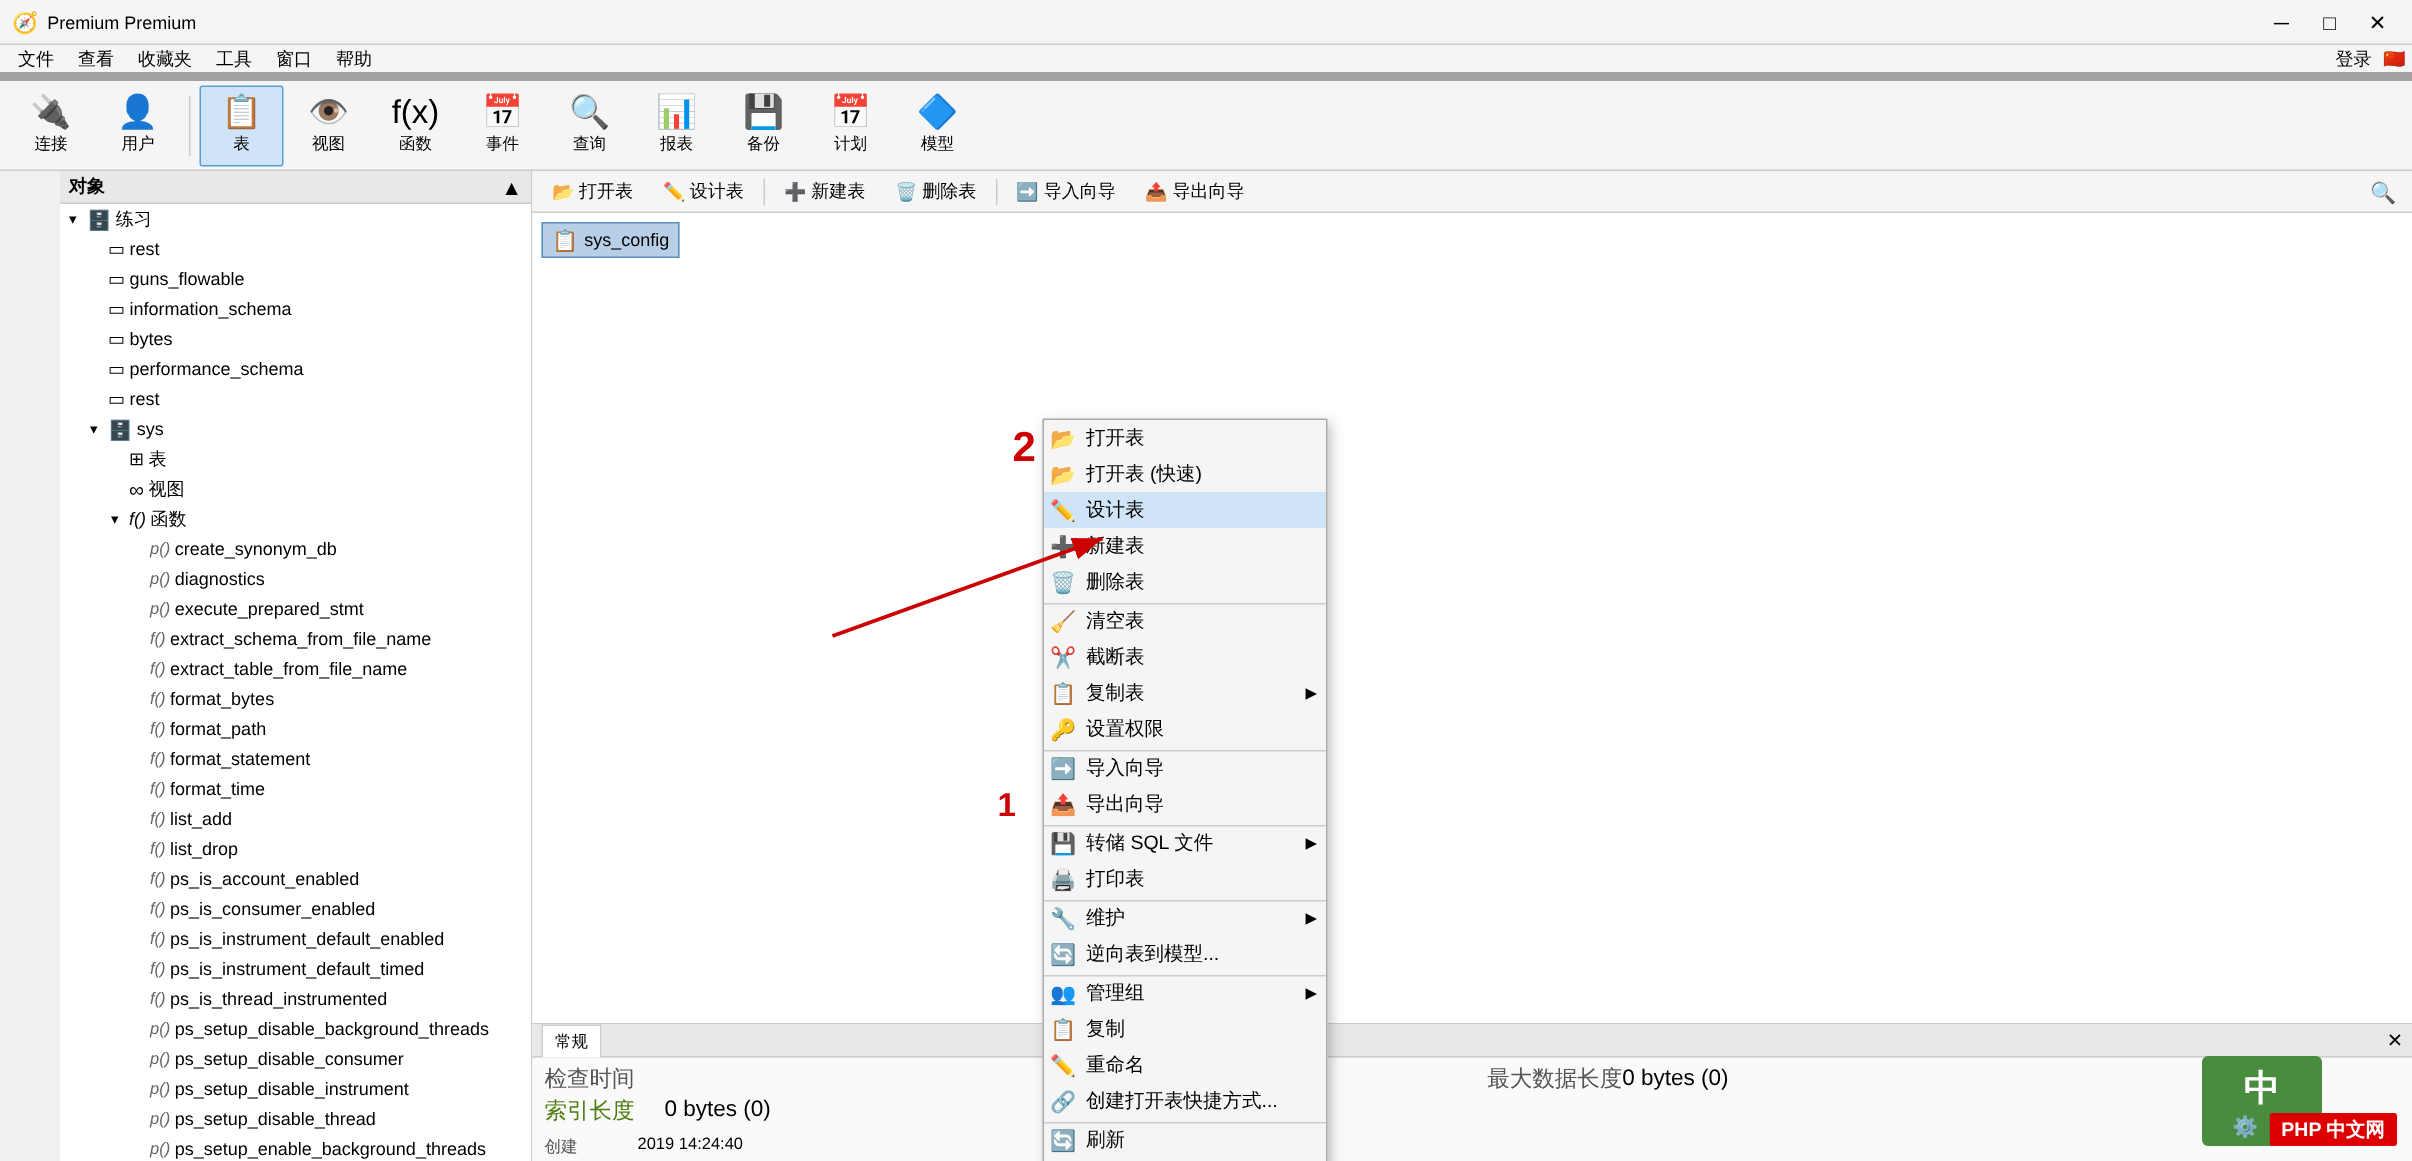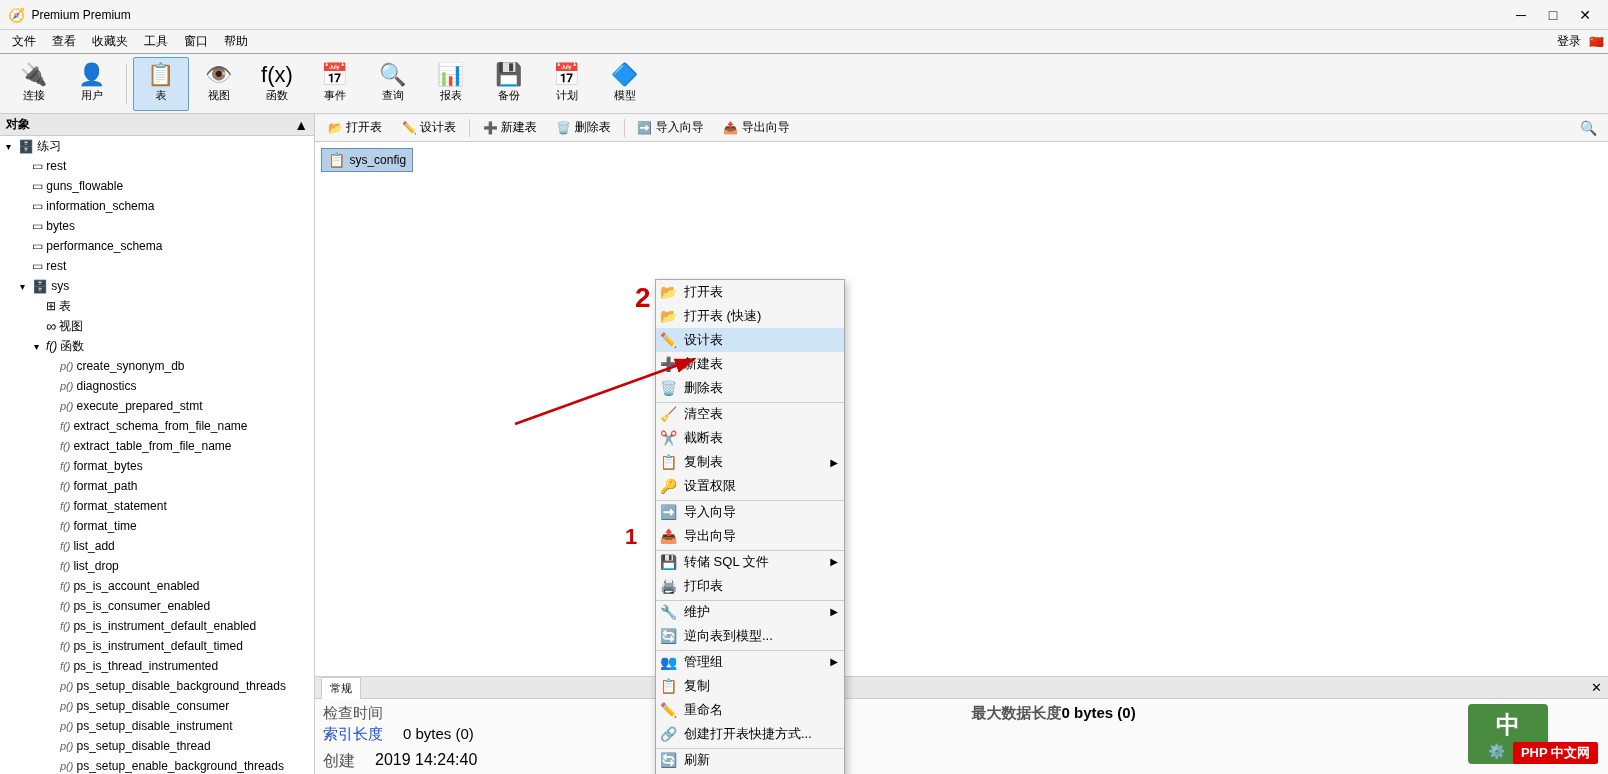--- a/index.html
+++ b/index.html
@@ -16,21 +16,21 @@
       justify-content: space-between;
       user-select: none;
     }
     .title-bar-left { display: flex; align-items: center; gap: 6px; font-size: 12px; }
     .title-bar-controls { display: flex; gap: 2px; }
     .title-btn { width: 30px; height: 22px; border: none; background: transparent; cursor: pointer; font-size: 14px; display: flex; align-items: center; justify-content: center; }
 
     
     .menu-bar {
       background: #f5f5f5;
-      border-bottom: 1px solid #a3a3a3;
+      border-bottom: 6px solid #a3a3a3;
       height: 24px;
       display: flex;
       align-items: center;
       padding: 0 4px;
     }
     .menu-item { padding: 2px 8px; cursor: pointer; font-size: 12px; height: 24px; display: flex; align-items: center; }
 
     
     .toolbar {
       background: #f5f5f5;
@@ -52,21 +52,21 @@
       border: 1px solid transparent;
       border-radius: 2px;
       font-size: 11px;
       gap: 2px;
     }
     .toolbar-btn.active { background: #d0e4f7; border-color: #5a9fd4; }
     .toolbar-icon { font-size: 22px; line-height: 1; }
     .toolbar-separator { width: 1px; height: 40px; background: #ccc; margin: 0 4px; }
 
     
-    .main { display: flex; height: calc(774px - 114px); }
+    .main { display: flex; height: calc(774px - 114px); margin-left: 40px; }
 
     
     .sidebar {
       width: 315px;
       background: #fff;
       border-right: 1px solid #ccc;
       overflow-y: auto;
       font-size: 12px;
     }
     .tree-item {
@@ -512,29 +512,29 @@
         <span style="font-size:11px; cursor:pointer; padding: 0 8px; height:22px; display:flex;align-items:center;background:#fff;border:1px solid #ccc;border-bottom:none;">常规</span>
         <div style="flex:1;"></div>
         <span style="cursor:pointer; font-size:13px;">✕</span>
       </div>
       <div style="padding: 4px 8px; font-size: 15px; columns: 2; column-gap: 20px;">
         <div style="display:flex; padding: 1px 0;">
           <span style="min-width: 80px; color: #555;">检查时间</span>
           <span></span>
         </div>
         <div style="display:flex; padding: 1px 0;">
-          <span style="min-width: 80px; color: #1d4ed8;">索引长度</span>
+          <span style="min-width: 80px; color: #4d7c0f;">索引长度</span>
           <span>0 bytes (0)</span>
         </div>
-        <div style="display:flex; padding: 1px 0; font-weight: bold;">
+        <div style="display:flex; padding: 1px 0;">
           <span style="min-width: 90px; color: #555;">最大数据长度</span>
           <span>0 bytes (0)</span>
         </div>
       </div>
-      <div style="padding: 2px 8px; font-size:16px; display:flex; gap: 20px;">
+      <div style="padding: 2px 8px; font-size:11px; display:flex; gap: 40px;">
         <span style="color:#555;">创建</span>
         <span>2019 14:24:40</span>
       </div>
     </div>
 
     <div class="context-menu" id="ctx-menu">
         <div class="ctx-item">
           <span class="ctx-icon">📂</span>
           <span>打开表</span>
         </div>

